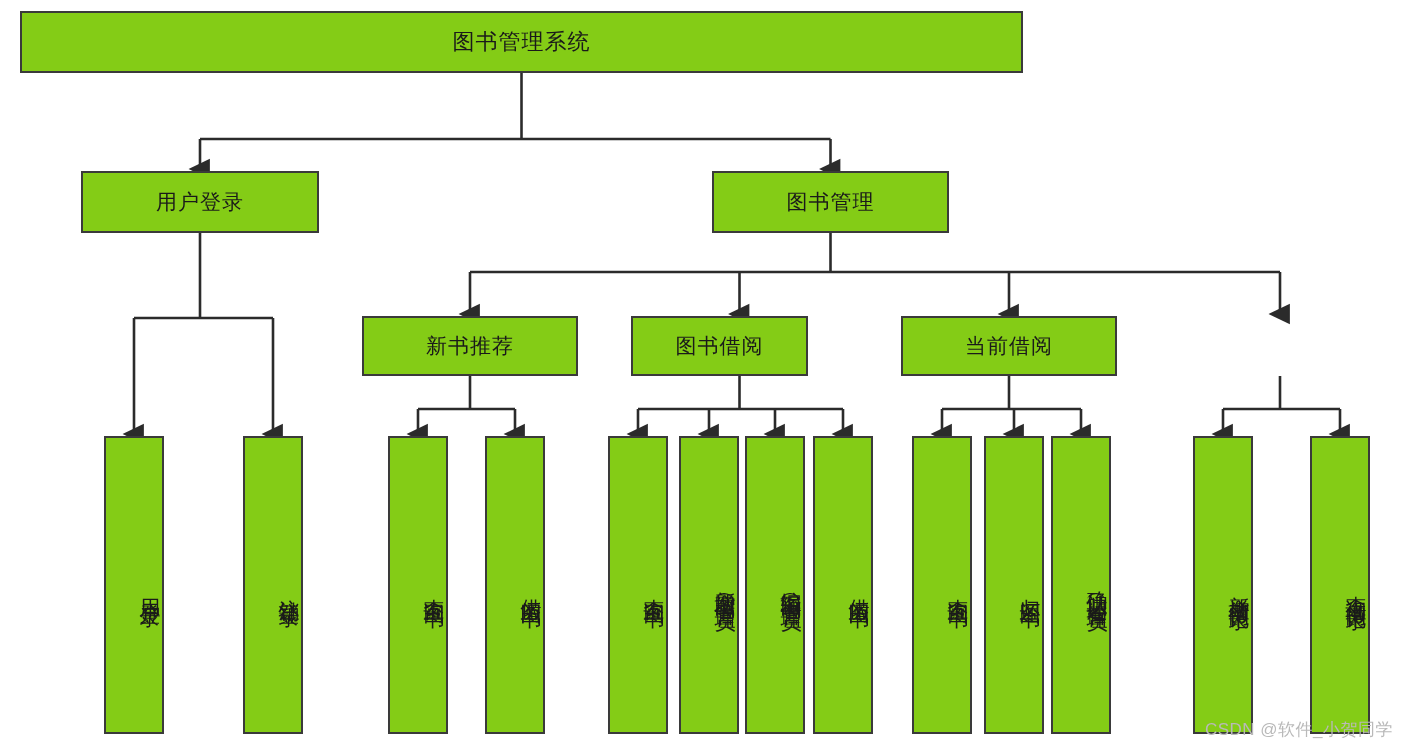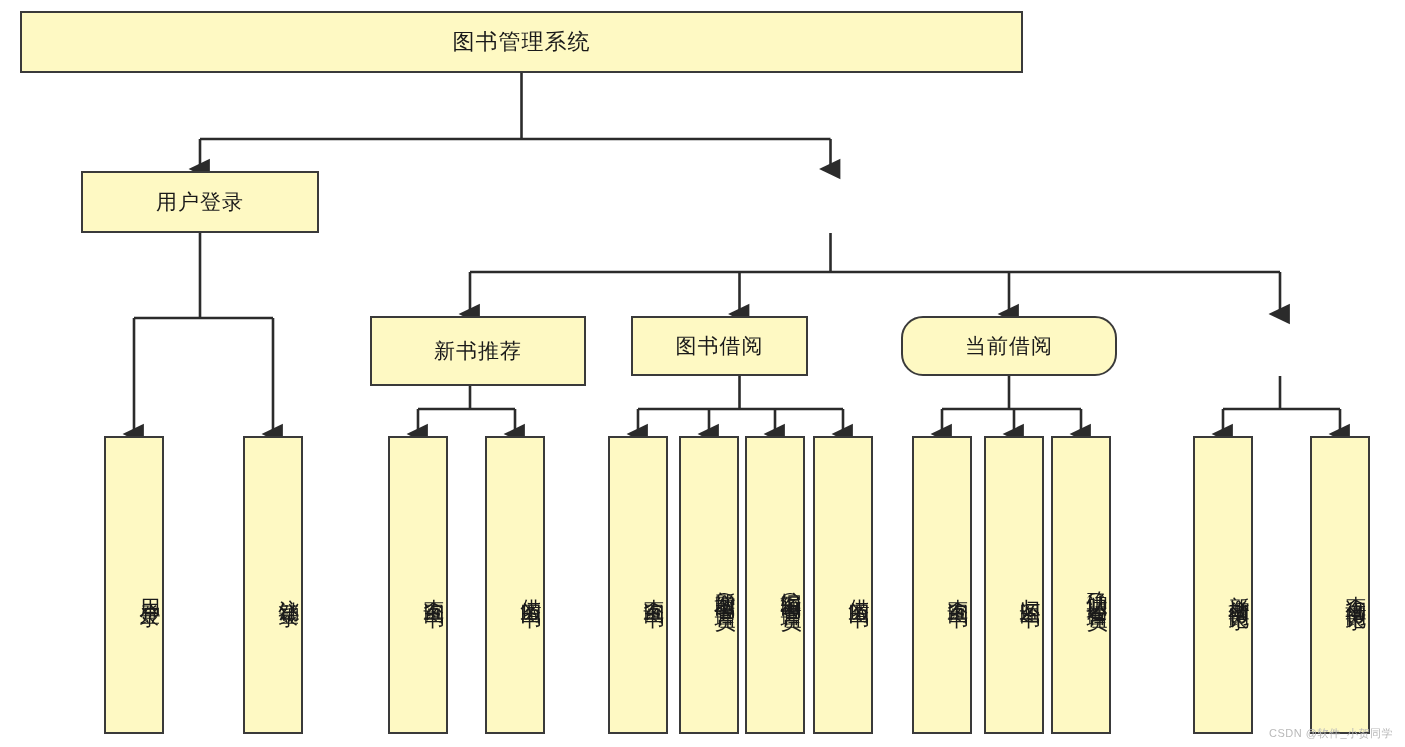--- a/index.html
+++ b/index.html
@@ -25,21 +25,21 @@
     left: 0;
     top: 0;
     width: 1405px;
     height: 747px;
     pointer-events: none;
   }
   .node {
     position: absolute;
     box-sizing: border-box;
     border: 2px solid #3a3a3a;
-    background: #fef9c3;
+    background: #84cc16;
     display: flex;
     align-items: center;
     justify-content: center;
     color: #1a1a1a;
     z-index: 2;
   }
   .node.horiz {
     font-size: 21px;
     letter-spacing: 1px;
     line-height: 1.2;
@@ -61,21 +61,21 @@
     padding-top: 4px;
   }
   .node-label {
     display: block;
     text-align: center;
   }
   .watermark {
     position: absolute;
     right: 12px;
     bottom: 6px;
-    font-size: 11px;
+    font-size: 17px;
     color: #b9b9b9;
     letter-spacing: 0.5px;
     z-index: 3;
     white-space: nowrap;
     user-select: none;
   }
 </style>
 </head>
 <body>
 
@@ -124,28 +124,31 @@
       </g>
   </svg>
 
   <div class="node horiz root" id="n-root" style="left: 20px; top: 11px; width: 1003px; height: 62px;">
     <span class="node-label">图书管理系统</span>
   </div>
 
   <div class="node horiz" id="n-user-login" style="left: 81px; top: 171px; width: 238px; height: 62px;">
     <span class="node-label">用户登录</span>
   </div>
+  <div class="node horiz" id="n-book-manage" style="left: 712px; top: 171px; width: 237px; height: 62px;">
+    <span class="node-label">图书管理</span>
+  </div>
 
-  <div class="node horiz" id="n-new-book-recommend" style="left: 362px; top: 316px; width: 216px; height: 70px; margin-left: 8px;">
+  <div class="node horiz" id="n-new-book-recommend" style="left: 362px; top: 316px; width: 216px; height: 60px;">
     <span class="node-label">新书推荐</span>
   </div>
   <div class="node horiz" id="n-book-borrow" style="left: 631px; top: 316px; width: 177px; height: 60px;">
     <span class="node-label">图书借阅</span>
   </div>
-  <div class="node horiz" id="n-current-borrow" style="left: 901px; top: 316px; width: 216px; height: 60px; border-radius: 22px;">
+  <div class="node horiz" id="n-current-borrow" style="left: 901px; top: 316px; width: 216px; height: 60px;">
     <span class="node-label">当前借阅</span>
   </div>
 
   <div class="node vert" id="n-leaf-user-login" style="left: 104px; top: 436px; width: 60px; height: 298px;">
     <span class="node-label">用户登录</span>
   </div>
   <div class="node vert" id="n-leaf-logout" style="left: 243px; top: 436px; width: 60px; height: 298px;">
     <span class="node-label">注销登录</span>
   </div>
   <div class="node vert" id="n-leaf-query-book-1" style="left: 388px; top: 436px; width: 60px; height: 298px;">

